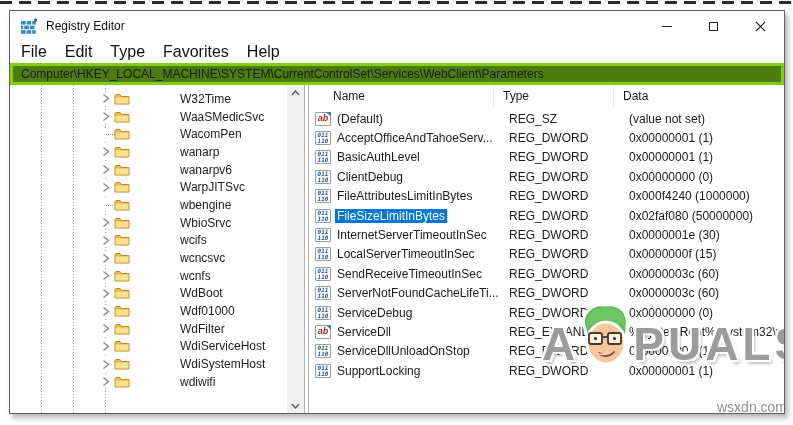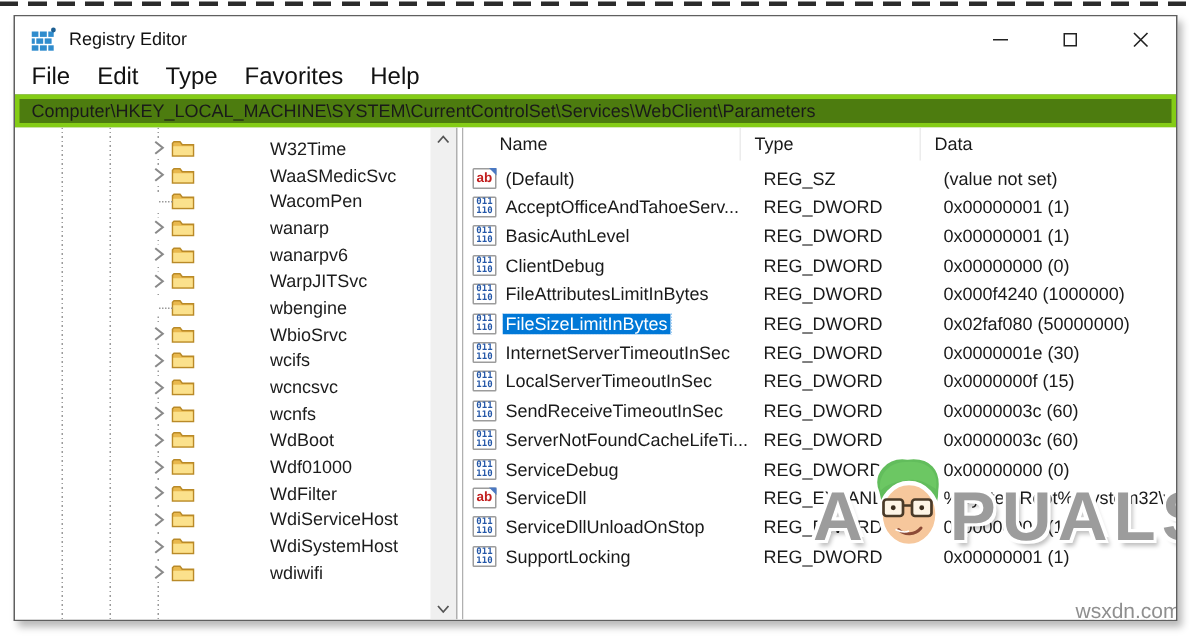--- a/index.html
+++ b/index.html
@@ -65,21 +65,21 @@
   .values { position:relative; flex:1; height:100%; overflow:hidden; background:#fff; }
   .vheader { display:grid; grid-template-columns:185px 120px 1fr; height:22px; align-items:center; }
   .vheader .hcell { font-size:12px; color:#1a1a1a; height:100%; display:flex; align-items:center;
     border-right:1px solid #ececec; }
   .hcell.h-name { padding-left:24px; }
   .hcell.h-type, .hcell.h-data { padding-left:9px; }
   .hcell.h-data { border-right:none; }
   .vrows { position:absolute; left:0; right:0; top:24px; }
   .vrow { display:grid; grid-template-columns:20px 165px 120px 1fr; height:19.4px; align-items:center; padding-left:6px; }
   .vicon { width:16px; height:14px; position:relative; display:flex; align-items:center; justify-content:center;
-    border:1px solid #9c9c9c; background:#fff; border-radius:1px; }
+    border:1px solid #9c9c9c; background:#fff; border-radius:1px;font-style:italic; }
   .vicon.ic-string { color:#c21f1f; font-size:9px; font-weight:bold; line-height:9px; }
   .vicon.ic-string::after { content:""; position:absolute; right:-1px; top:-1px; border-style:solid;
     border-width:0 5px 5px 0; border-color:transparent #4a78c2 transparent transparent; }
   .vicon.ic-dword { flex-direction:column; color:#2457a8; font-size:6px; line-height:6px;
     font-family:"DejaVu Sans Mono", monospace; font-weight:bold; letter-spacing:0; }
   .vname, .vtype, .vdata { font-size:12px; color:#1a1a1a; white-space:nowrap; overflow:hidden; }
   .vname span.nm { padding:0 2px; }
   .vrow.selected .vname span.nm { background:#0078d7; color:#fff; outline:1px dotted #9ec9ef; }
   .vtype { padding-left:9px; } .vdata { padding-left:9px; }
 

